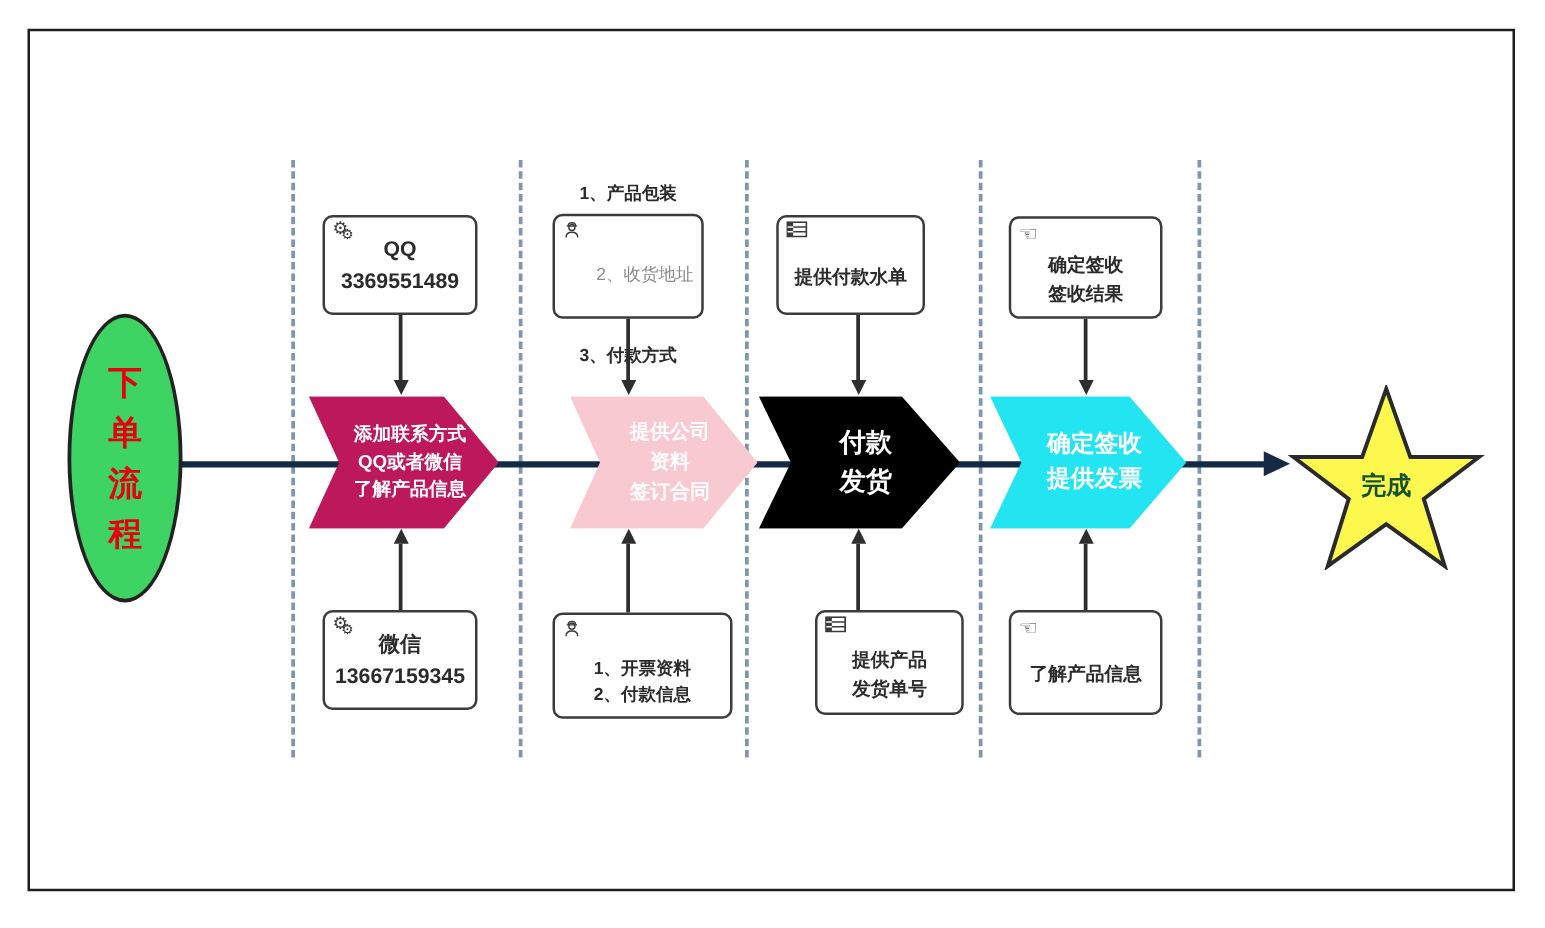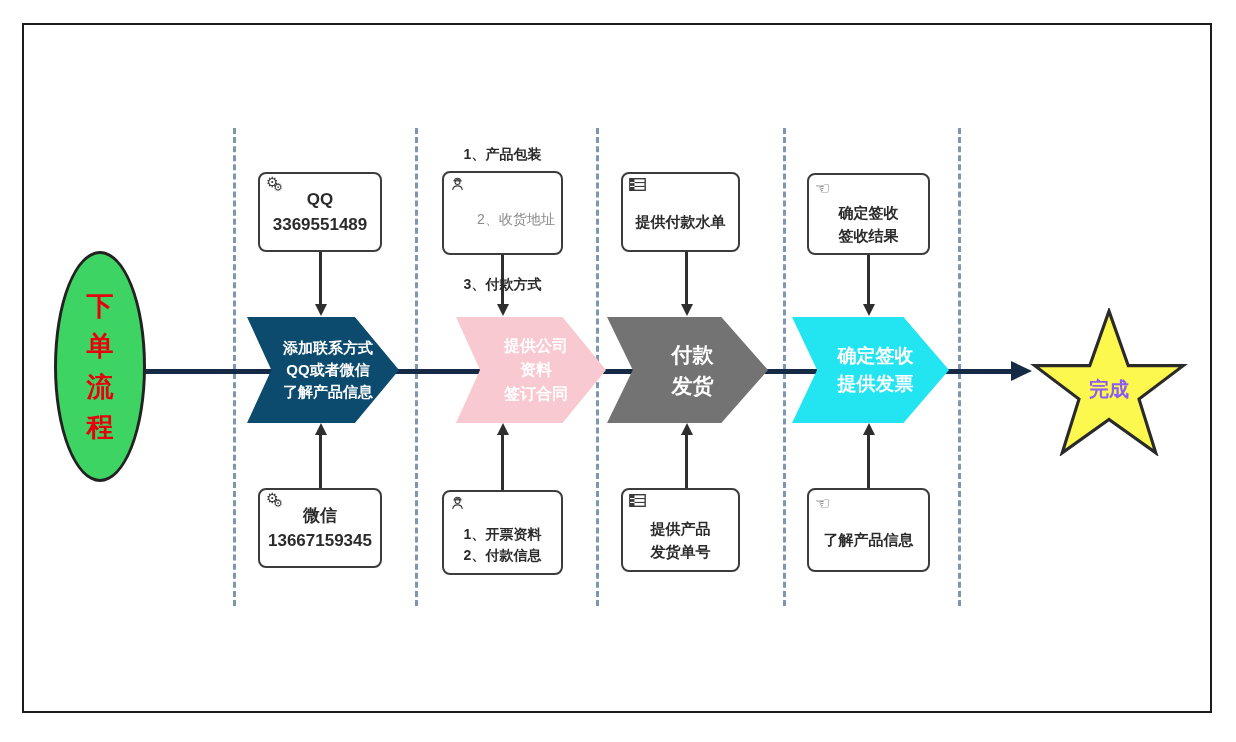--- a/index.html
+++ b/index.html
@@ -29,40 +29,40 @@
     color:#e8000d;font-weight:bold;font-size:27px;line-height:1.5;
     white-space:pre-line;text-align:center;
   }
   .chev{
     position:absolute;top:317px;height:106px;
     clip-path:polygon(0% 0%,71% 0%,100% 50%,71% 100%,0% 100%,16% 50%);
     display:flex;align-items:center;justify-content:center;
     color:#fff;font-weight:bold;text-align:center;white-space:pre-line;
     padding-left:10px;box-sizing:border-box;z-index:3;
   }
-  .chev1{left:247px;width:152px;background:#0c4a6e;font-size:15px;line-height:1.45;}
+  .chev1{left:247px;width:152px;background:#be185d;font-size:15px;line-height:1.45;}
   .chev2{left:456px;width:150px;background:#f9c9d2;font-size:16px;line-height:1.5;}
-  .chev3{left:607px;width:161px;background:#737373;font-size:21px;line-height:1.5;}
+  .chev3{left:607px;width:161px;background:#000000;font-size:21px;line-height:1.5;}
   .chev4{left:792px;width:157px;background:#23e5f2;font-size:19px;line-height:1.5;}
   .ibox{
     position:absolute;background:#fff;border:2px solid #3c3c3c;border-radius:8px;
     box-sizing:border-box;z-index:2;
   }
   .ibox .icon{position:absolute;top:3px;left:6px;color:#3a3a3a;}
   .ibox .btxt{
     width:100%;height:100%;display:flex;flex-direction:column;
     align-items:center;justify-content:center;color:#2b2b2b;
     font-weight:bold;text-align:center;
   }
   .bx-qq{left:258px;top:172px;width:124px;height:80px;}
   .bx-wechat{left:258px;top:488px;width:124px;height:80px;}
   .bx-package{left:442px;top:171px;width:121px;height:84px;}
-  .bx-billing{left:442px;top:490px;width:121px;height:85px;}
+  .bx-billing{left:442px;top:490px;width:144px;height:85px;}
   .bx-payslip{left:621px;top:172px;width:119px;height:80px;}
-  .bx-shipno{left:621px;top:488px;width:119px;height:84px;}
+  .bx-shipno{left:652px;top:488px;width:119px;height:84px;}
   .bx-receipt{left:807px;top:173px;width:123px;height:82px;}
   .bx-invoice{left:807px;top:488px;width:123px;height:84px;}
   .bx-qq .btxt,.bx-wechat .btxt{font-size:17px;line-height:1.5;}
   .bx-package .btxt,.bx-billing .btxt{font-size:14px;line-height:1.5;}
   .bx-payslip .btxt,.bx-shipno .btxt,.bx-receipt .btxt,.bx-invoice .btxt{font-size:15px;line-height:1.55;padding-top:10px;}
   .bx-package .btxt{padding-top:6px;gap:44px;}
   .bx-billing .btxt{padding-top:12px;}
   .gray-line{color:#8a8a8a;font-weight:normal;margin-left:27px;}
   .gears{position:relative;display:inline-block;width:22px;height:22px;}
   .gears .g1{position:absolute;left:0;top:-3px;font-size:14px;}
@@ -77,21 +77,21 @@
   }
   .varrow .head-up{
     width:0;height:0;margin:0 auto;
     border-left:6.5px solid transparent;border-right:6.5px solid transparent;
     border-bottom:12px solid #2e2e2e;
   }
   .star-wrap{position:absolute;left:1030px;top:308px;width:158px;height:148px;z-index:3;}
   .star-wrap svg{display:block;width:100%;height:100%;}
   .finish-label{
     position:absolute;left:0;right:0;top:55%;transform:translateY(-50%);
-    text-align:center;font-size:20px;font-weight:bold;color:#8b5cf6;
+    text-align:center;font-size:20px;font-weight:bold;color:#14532d;
   }
 </style>
 </head>
 <body>
 
 <div id="stage">
 
   <div class="canvas-border"></div>
 
   <div class="divider" style="left:233px;"></div>

